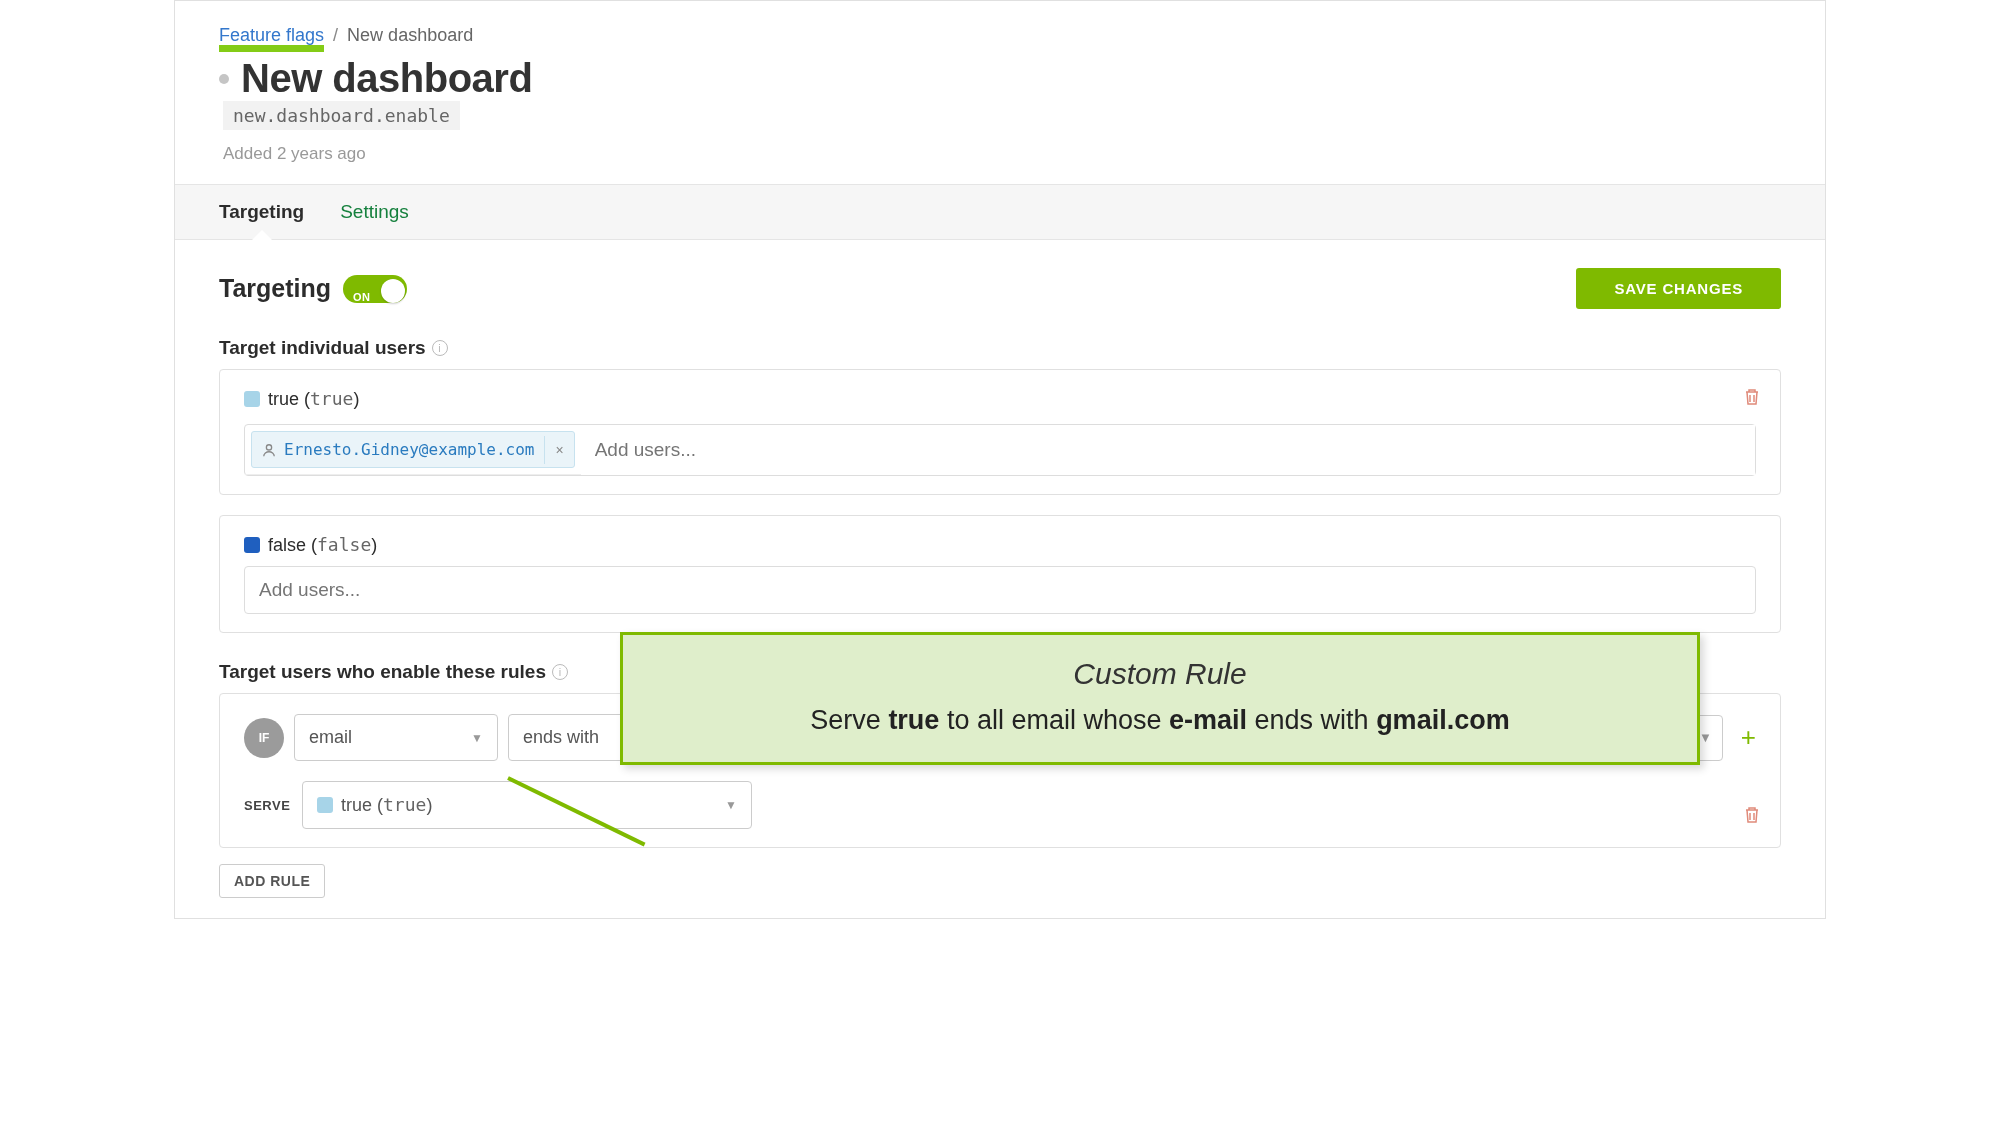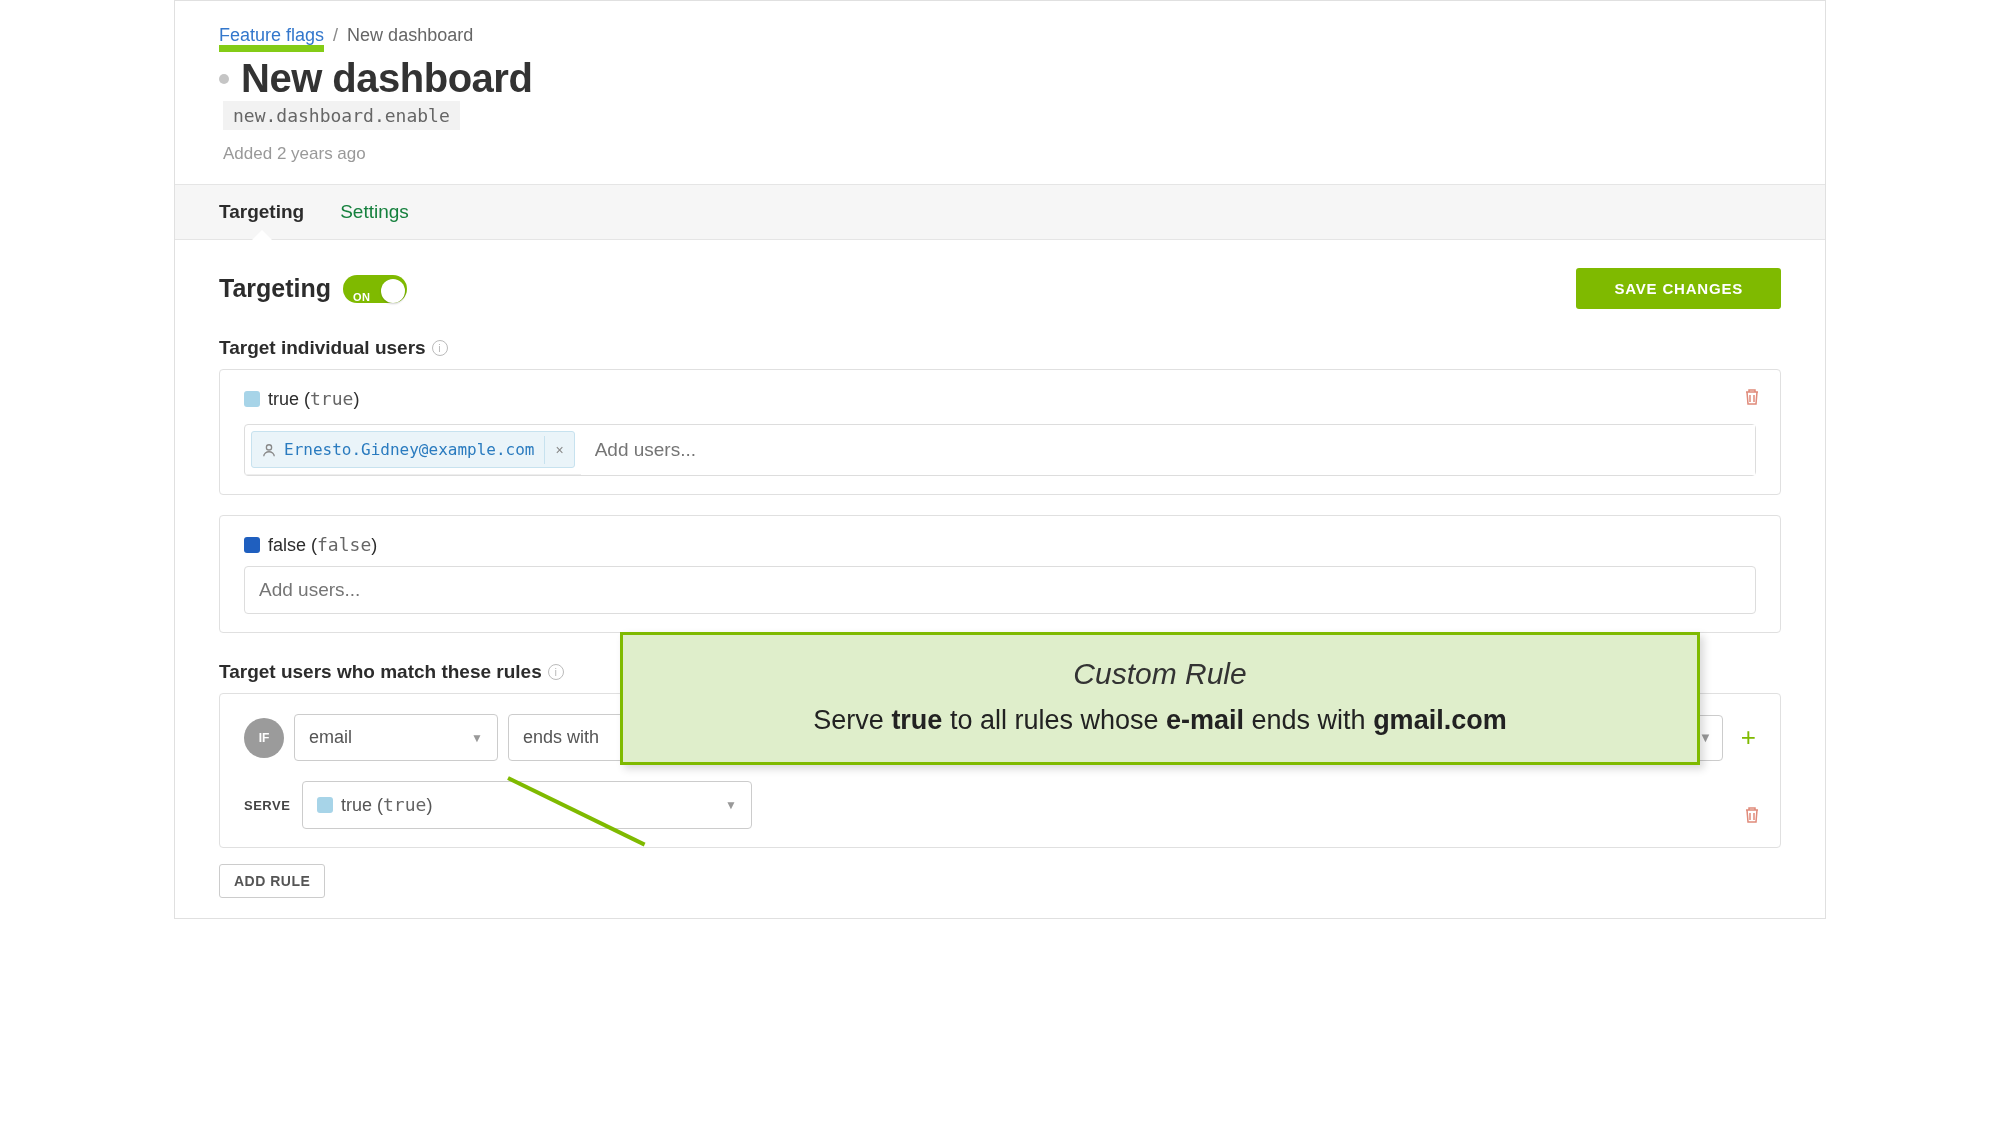--- a/index.html
+++ b/index.html
@@ -138,21 +138,21 @@
 
     <div class="card" style="padding-bottom:18px;">
       <div class="variation-header" style="margin-bottom:10px;">
         <span class="swatch swatch-false"></span>
         <span><span>false</span> (<span class="code">false</span>)</span>
       </div>
       <input class="add-users-single" placeholder="Add users..." style="">
     </div>
 
     <div class="section-label" style="margin-top:28px;">
-      <span>Target users who match these rules</span>
+      <span>Target users who enable these rules</span>
       <span class="info-icon">i</span>
     </div>
 
     <div class="rule-card">
       <div class="rule-row">
         <div class="if-badge">IF</div>
         <div class="select attr-select">
           <span>email</span>
           <span class="caret">▼</span>
         </div>
@@ -191,15 +191,15 @@
 
     <button class="add-rule-btn">ADD RULE</button>
 
   </div>
 </div>
 
 <div class="callout-pointer"></div>
 <div class="callout">
   <div class="callout-title">Custom Rule</div>
   <div class="callout-body">
-    <span>Serve </span><b>true</b><span> to all rules whose </span><b>e-mail</b><span> ends with </span><b>gmail.com</b>
+    <span>Serve </span><b>true</b><span> to all email whose </span><b>e-mail</b><span> ends with </span><b>gmail.com</b>
   </div>
 </div>
 
 </body></html>

